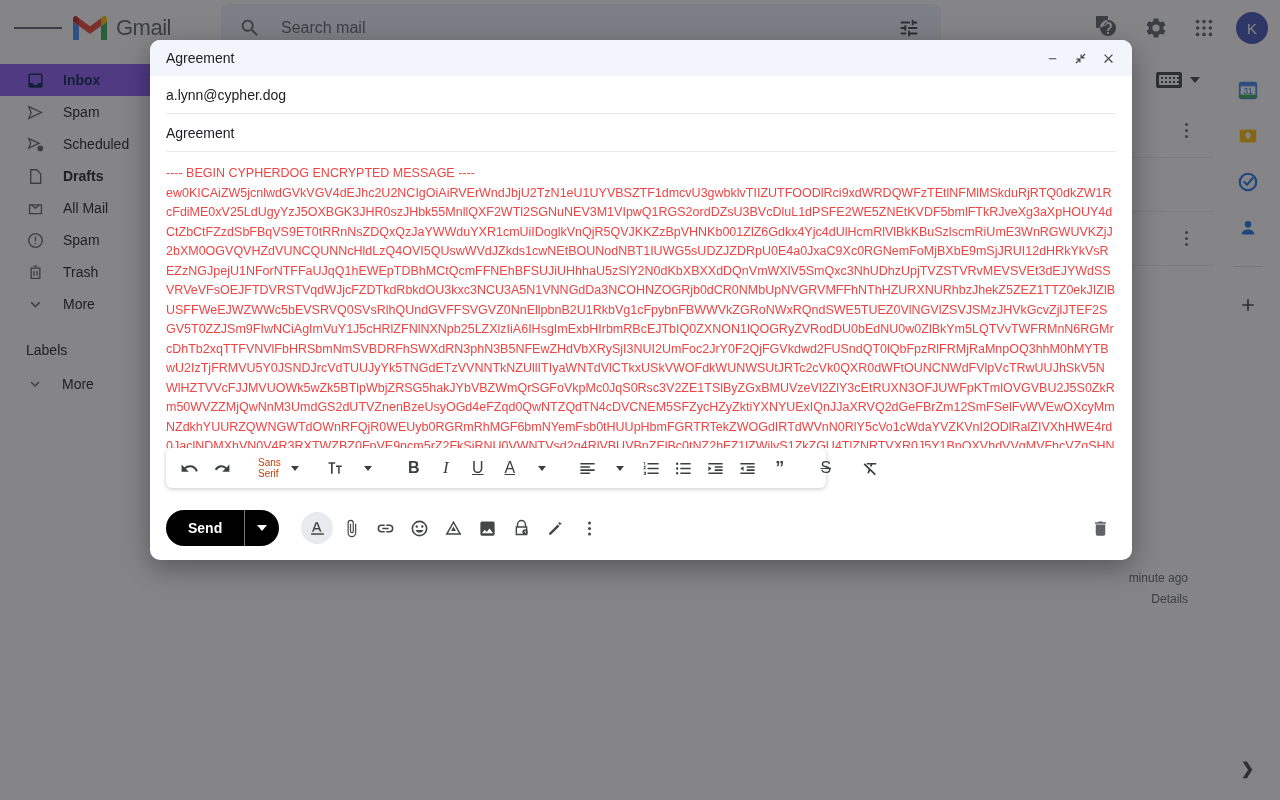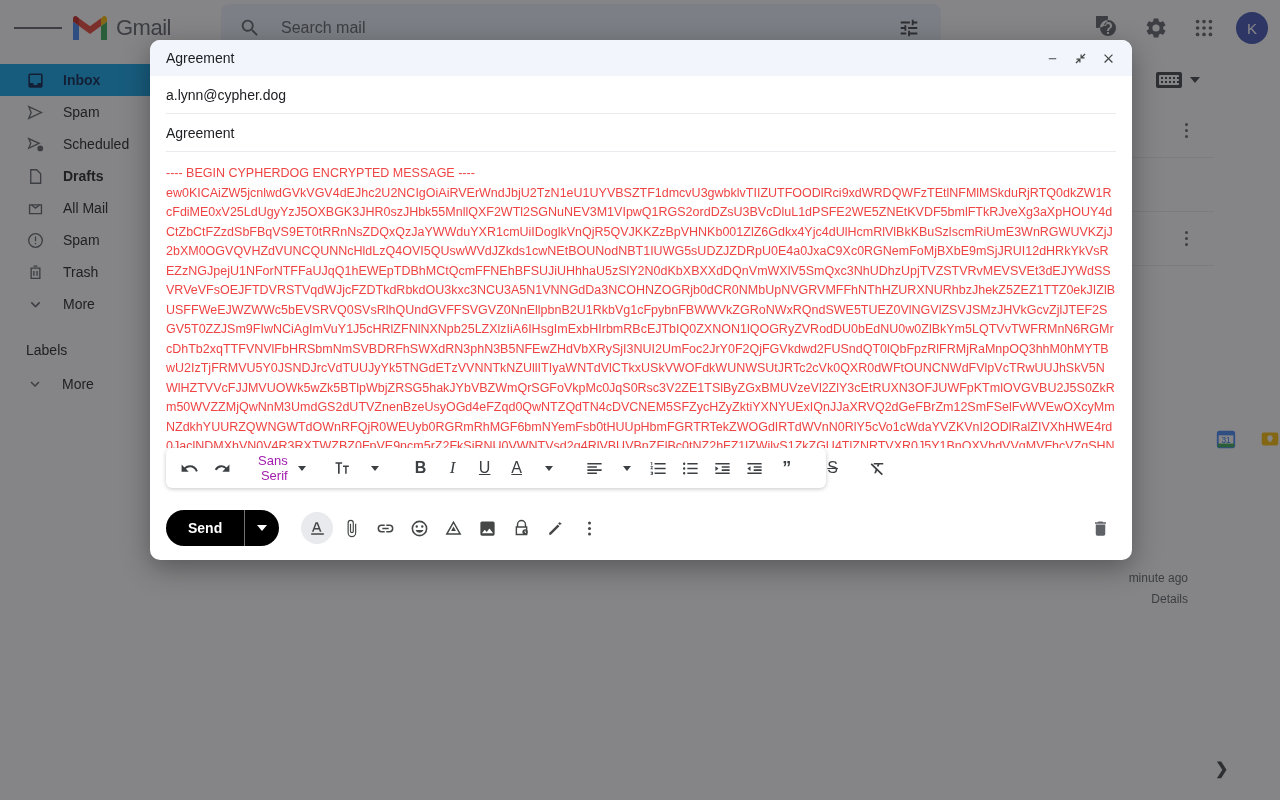--- a/index.html
+++ b/index.html
@@ -56,21 +56,21 @@
     display: flex; align-items: center; gap: 12px; padding-left: 16px;
     cursor: pointer;
   }
   .compose-label { font-size: 14px; color: #041e49; }
   .nav-item {
     height: 32px; display: flex; align-items: center; gap: 18px;
     padding-left: 26px; margin-right: 14px;
     border-top-right-radius: 16px; border-bottom-right-radius: 16px;
     font-size: 14px; color: #202124; cursor: pointer;
   }
-  .nav-item.active { background: #0ea5e9; font-weight: bold; color: #041e49; }
+  .nav-item.active { background: #8b5cf6; font-weight: bold; color: #041e49; }
   .nav-item.bold .nav-label { font-weight: bold; }
   .nav-label { white-space: nowrap; }
   .labels-head { font-size: 14px; color: #202124; padding-left: 26px; margin: 22px 0 10px 0; }
 
   
   .list-area { position: absolute; top: 56px; left: 210px; right: 66px; bottom: 0; background: #ffffff; }
   .list-toolrow { height: 48px; display: flex; align-items: center; justify-content: flex-end; padding-right: 14px; gap: 8px; }
   .kb-icon { width: 26px; height: 16px; background: #3c4043; border-radius: 2px; position: relative; }
   .kb-icon::after {
     content: ""; position: absolute; inset: 3px; border-radius: 1px;
@@ -81,21 +81,21 @@
   .caret-down { width: 0; height: 0; border-left: 5px solid transparent; border-right: 5px solid transparent; border-top: 6px solid #3c4043; }
   .row-sep { border-bottom: 1px solid #e8eaed; height: 54px; display: flex; align-items: center; justify-content: flex-end; padding-right: 26px; }
   .kebab { display: flex; flex-direction: column; gap: 3px; cursor: pointer; }
   .kebab i { width: 3px; height: 3px; background: #5f6368; border-radius: 50%; display: block; }
   .sent-meta { position: absolute; right: 26px; top: 512px; text-align: right; font-size: 12px; color: #5f6368; line-height: 21px; }
   .details-link { color: #5f6368; cursor: pointer; }
 
   
   .right-rail {
     position: absolute; top: 56px; right: 0; width: 66px; bottom: 0;
-    background: #ffffff; display: flex; align-items: center;
+    background: #ffffff; display: flex; flex-direction: column; align-items: center;
     padding-top: 22px; gap: 22px; border-left: 1px solid transparent;
   }
   .rail-icon { width: 24px; height: 24px; cursor: pointer; display: flex; align-items: center; justify-content: center; }
   .rail-sep { width: 28px; height: 1px; background: #dadce0; margin: 4px 0; }
   .rail-expand { position: absolute; bottom: 22px; font-size: 16px; color: #3c4043; cursor: pointer; font-weight: bold; }
 
   
   .dim { position: absolute; inset: 0; background: rgba(32,33,36,0.55); }
 
   
@@ -131,21 +131,21 @@
   .fmt-toolbar {
     margin: 0 16px 8px 16px; height: 40px; background: #fff;
     border-radius: 6px; box-shadow: 0 1px 4px rgba(0,0,0,0.22);
     display: flex; align-items: center; padding: 0 8px; gap: 2px; flex-shrink: 0;
     width: 660px;
   }
   .tb-btn { height: 32px; min-width: 30px; display: flex; align-items: center; justify-content: center;
     border-radius: 4px; cursor: pointer; color: #3c4043; font-size: 15px; padding: 0 4px; }
   .tb-sep { width: 1px; height: 22px; background: #dadce0; margin: 0 6px; }
   .font-select { display: flex; align-items: center; gap: 10px; padding: 0 6px; cursor: pointer; }
-  .font-name { font-size: 13px; color: #a21caf; text-align: right; }
+  .font-name { font-size: 10px; color: #c2410c; }
   .tiny-caret { width: 0; height: 0; border-left: 4px solid transparent; border-right: 4px solid transparent; border-top: 5px solid #3c4043; }
 
   .send-bar { height: 64px; display: flex; align-items: center; padding: 0 16px; flex-shrink: 0; position: relative; }
   .send-group { display: flex; align-items: center; background: #000000; border-radius: 18px; height: 36px; overflow: hidden; cursor: pointer; }
   .send-main { padding: 0 22px; color: #fff; font-size: 14px; font-weight: bold; display: flex; align-items: center; height: 100%; }
   .send-divider { width: 1px; height: 100%; background: rgba(255,255,255,0.45); }
   .send-caret { padding: 0 12px; display: flex; align-items: center; height: 100%; }
   .send-caret i { width: 0; height: 0; border-left: 5px solid transparent; border-right: 5px solid transparent; border-top: 6px solid #fff; display: block; }
   .send-icons { display: flex; align-items: center; gap: 2px; margin-left: 22px; }
   .sbtn { width: 32px; height: 32px; display: flex; align-items: center; justify-content: center; border-radius: 50%; cursor: pointer; color: #444746; }

